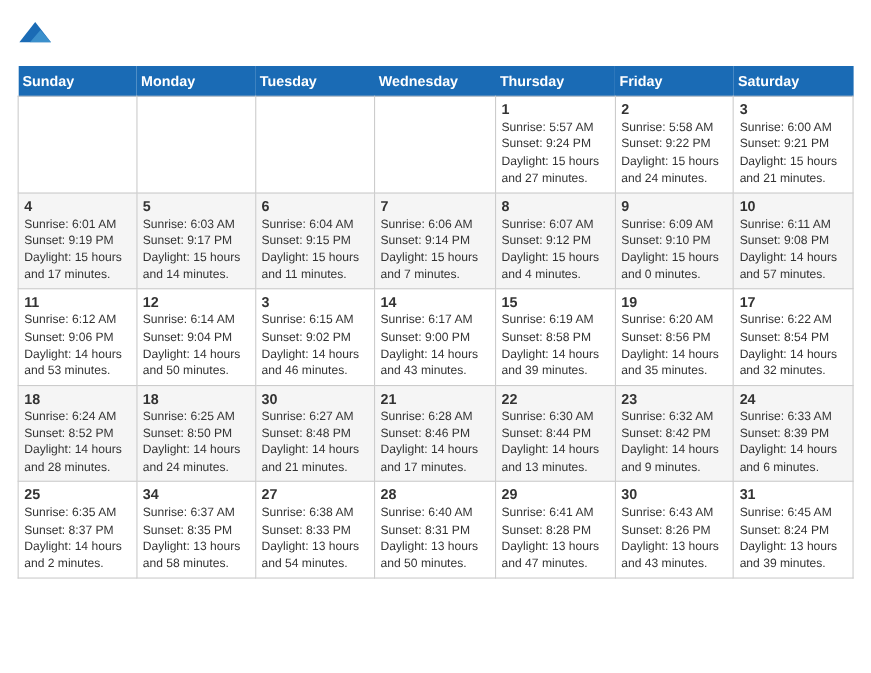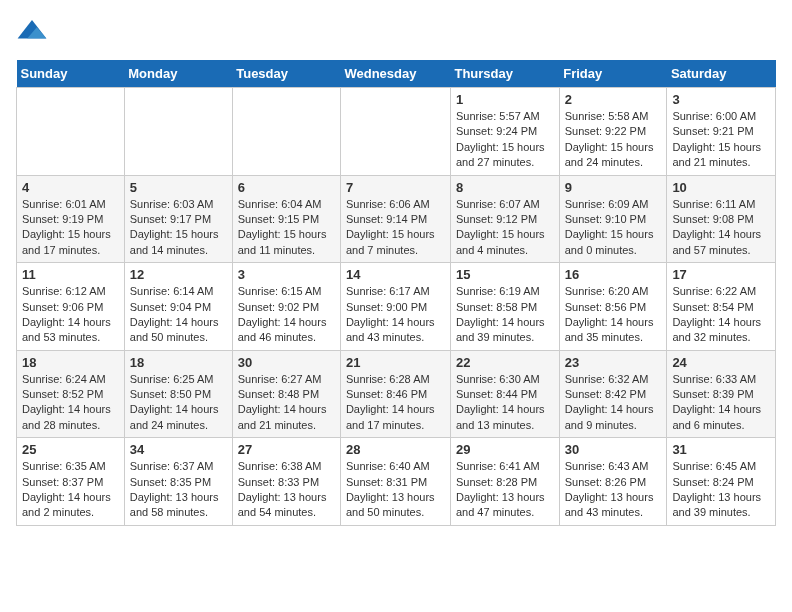--- a/index.html
+++ b/index.html
@@ -182,21 +182,21 @@
         </td>
         <td>
           <span class="day-number">14</span>
           <div class="day-info">Sunrise: 6:17 AM<br>Sunset: 9:00 PM<br>Daylight: 14 hours and 43 minutes.</div>
         </td>
         <td>
           <span class="day-number">15</span>
           <div class="day-info">Sunrise: 6:19 AM<br>Sunset: 8:58 PM<br>Daylight: 14 hours and 39 minutes.</div>
         </td>
         <td>
-          <span class="day-number">16</span>
+          <span class="day-number">19</span>
           <div class="day-info">Sunrise: 6:20 AM<br>Sunset: 8:56 PM<br>Daylight: 14 hours and 35 minutes.</div>
         </td>
         <td>
           <span class="day-number">17</span>
           <div class="day-info">Sunrise: 6:22 AM<br>Sunset: 8:54 PM<br>Daylight: 14 hours and 32 minutes.</div>
         </td>
       </tr>
       <tr>
         <td>
           <span class="day-number">18</span>

